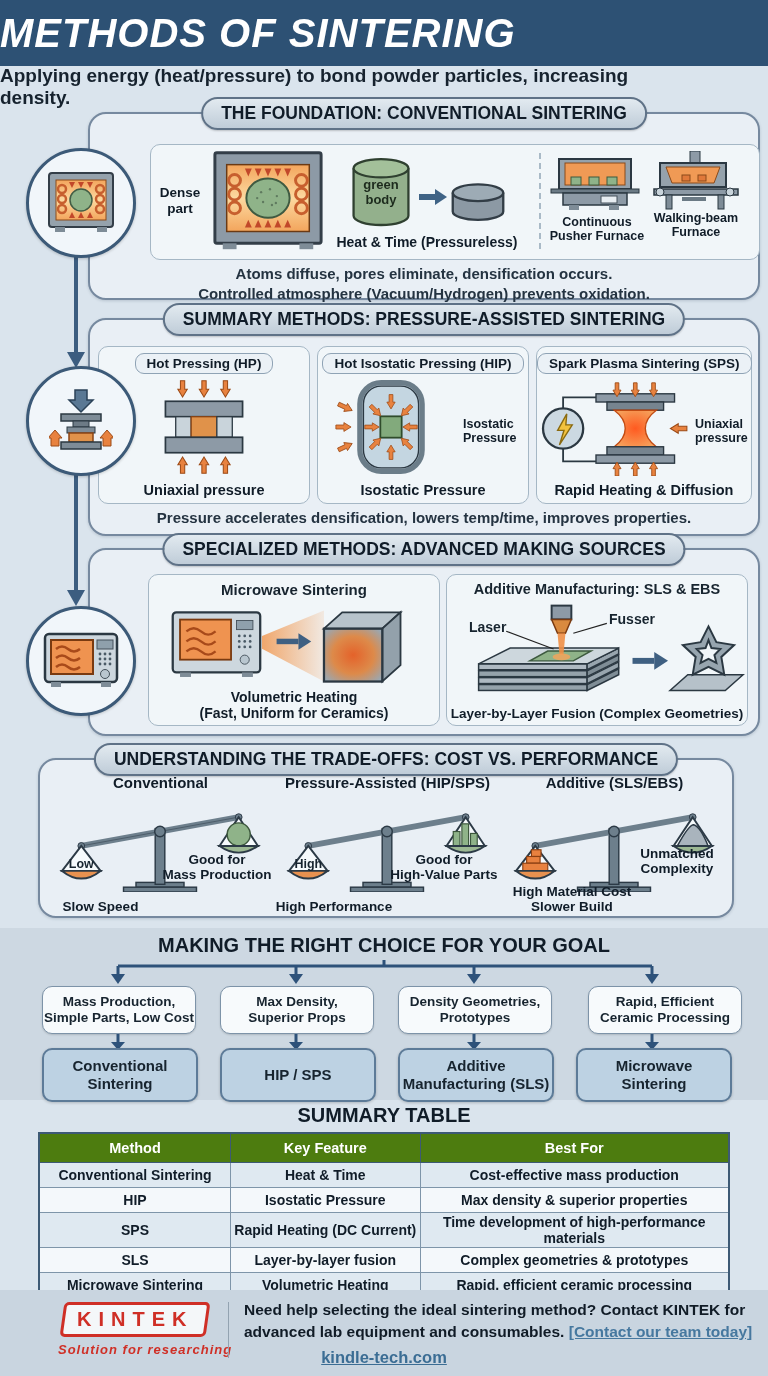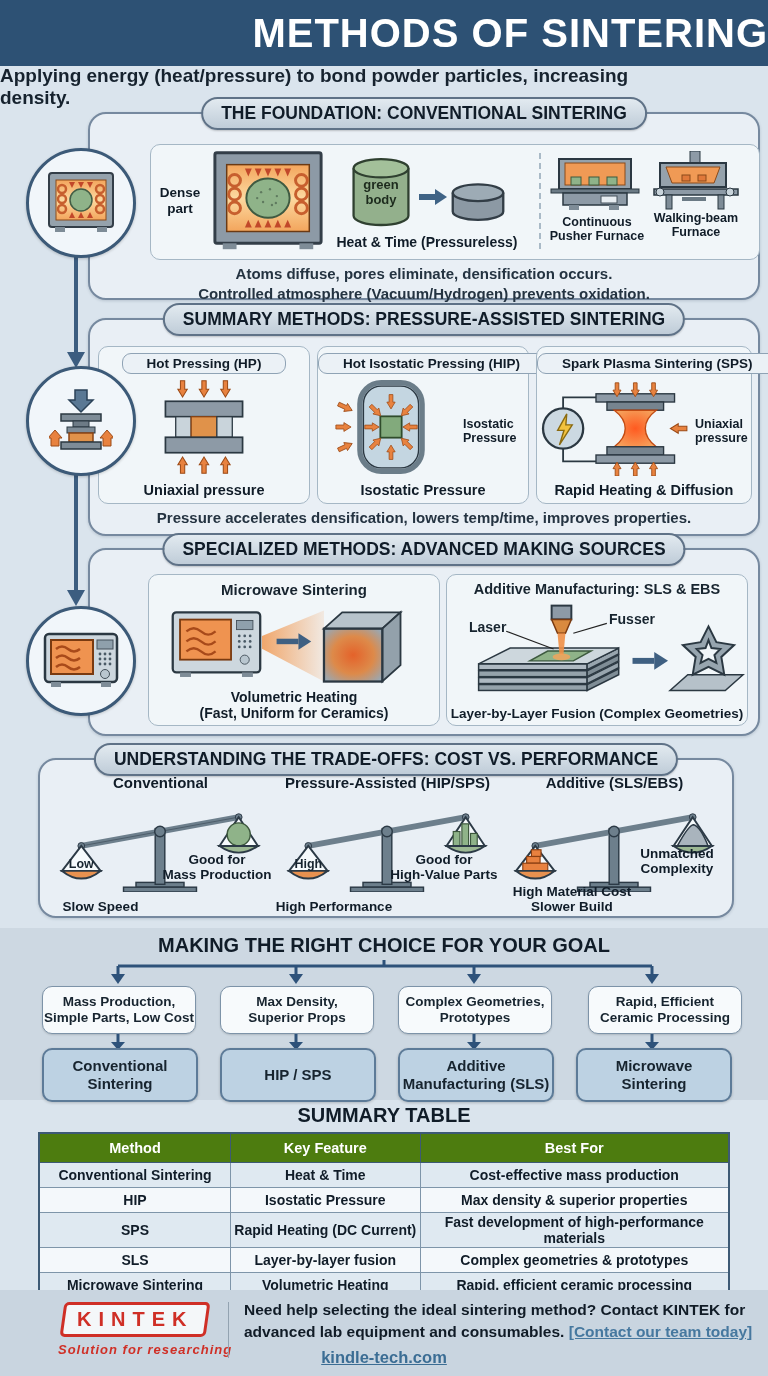--- a/index.html
+++ b/index.html
@@ -2,33 +2,33 @@
 <html><head>
 <meta charset="utf-8">
 <style>
   html,body{margin:0;padding:0;}
   body{width:768px;height:1376px;position:relative;background:#dae4ed;
        font-family:"Liberation Sans","DejaVu Sans",sans-serif;color:#17242f;overflow:hidden;}
   .abs{position:absolute;}
   .preline{white-space:pre-line;}
   .center{text-align:center;}
   
-  .hdr{left:0;top:0;width:768px;height:66px;background:#2d5174;display:flex;align-items:center;justify-content:flex-end;}
+  .hdr{left:0;top:0;width:768px;height:66px;background:#2d5174;display:flex;align-items:center;justify-content:flex-start;font-style:italic;}
   .hdr h1{margin:0;color:#fff;font-size:40px;font-weight:800;letter-spacing:1px;}
   .subtitle{left:0;top:66px;width:644px;height:42px;display:flex;align-items:center;justify-content:center;
             font-size:19px;font-weight:600;color:#16222e;}
   
   .sect{background:#e9eff5;border:2px solid #76899f;border-radius:18px;box-shadow:0 1px 3px rgba(30,50,70,.18);}
   .pill{position:absolute;left:50%;transform:translateX(-50%);top:-17px;z-index:3;
         background:linear-gradient(#e2eaf0,#bfccd8);border:2px solid #5f7287;border-radius:17px;
         padding:4px 18px;font-weight:800;font-size:17.5px;color:#101c28;white-space:nowrap;box-shadow:0 1px 2px rgba(0,0,0,.2);}
   .card{background:#f1f6f9;border:1.5px solid #a5b7c5;border-radius:10px;}
   .note{font-size:15px;font-weight:600;color:#243341;line-height:1.3;}
   .cardtitle{display:block;margin:6px auto 17px;width:fit-content;max-width:95%;background:#ebf1f6;border:1.5px solid #8fa3b5;
-        border-radius:9px;padding:2px 24px;font-weight:800;font-size:13.5px;color:#101c28;white-space:nowrap;}
+        border-radius:9px;padding:2px 11px;font-weight:800;font-size:13.5px;color:#101c28;white-space:nowrap;}
   .caption{font-weight:800;font-size:14.5px;color:#101c28;}
   .smlbl{font-weight:800;font-size:12.5px;color:#101c28;line-height:1.15;}
   
   .railcircle{width:104px;height:104px;border-radius:50%;background:#f1f6fa;border:3px solid #3c5a78;z-index:5;
               display:flex;align-items:center;justify-content:center;box-shadow:0 1px 3px rgba(0,0,0,.2);}
   
   .band{left:0;top:928px;width:768px;height:172px;background:#cdd8e2;}
   .goalbox{position:absolute;width:152px;height:46px;background:#f7fafc;border:1.5px solid #7d93a8;border-radius:10px;
            display:flex;align-items:center;justify-content:center;font-size:13.5px;font-weight:700;line-height:1.2;
            box-shadow:0 1px 2px rgba(0,0,0,.15);}
@@ -537,21 +537,21 @@
     <path d="M304,0 V6 M38,6 H572 M38,6 V14 M216,6 V14 M394,6 V14 M572,6 V14" fill="none" stroke="#2e527a" stroke-width="3"></path>
     <polygon points="31,14 45,14 38,24" fill="#2e527a"></polygon>
     <polygon points="209,14 223,14 216,24" fill="#2e527a"></polygon>
     <polygon points="387,14 401,14 394,24" fill="#2e527a"></polygon>
     <polygon points="565,14 579,14 572,24" fill="#2e527a"></polygon>
   </svg>
   <div class="goalbox preline center" style="left:42px;top:58px;">Mass Production,
 Simple Parts, Low Cost</div>
   <div class="goalbox preline center" style="left:220px;top:58px;">Max Density,
 Superior Props</div>
-  <div class="goalbox preline center" style="left:398px;top:58px;">Complex Geometries,
+  <div class="goalbox preline center" style="left:398px;top:58px;">Density Geometries,
 Prototypes</div>
   <div class="goalbox preline center" style="left:588px;top:58px;">Rapid, Efficient
 Ceramic Processing</div>
   <svg class="abs" style="left:80px;top:106px;" width="608" height="16">
     <path d="M38,0 V8 M216,0 V8 M394,0 V8 M572,0 V8" stroke="#2e527a" stroke-width="3"></path>
     <polygon points="31,8 45,8 38,16" fill="#2e527a"></polygon>
     <polygon points="209,8 223,8 216,16" fill="#2e527a"></polygon>
     <polygon points="387,8 401,8 394,16" fill="#2e527a"></polygon>
     <polygon points="565,8 579,8 572,16" fill="#2e527a"></polygon>
   </svg>
@@ -583,21 +583,21 @@
     <td>Cost-effective mass production</td>
   </tr>
   <tr>
     <td>HIP</td>
     <td>Isostatic Pressure</td>
     <td>Max density &amp; superior properties</td>
   </tr>
   <tr>
     <td>SPS</td>
     <td>Rapid Heating (DC Current)</td>
-    <td>Fast development of high-performance materials</td>
+    <td>Time development of high-performance materials</td>
   </tr>
   <tr>
     <td>SLS</td>
     <td>Layer-by-layer fusion</td>
     <td>Complex geometries &amp; prototypes</td>
   </tr>
   <tr>
     <td>Microwave Sintering</td>
     <td>Volumetric Heating</td>
     <td>Rapid, efficient ceramic processing</td>

